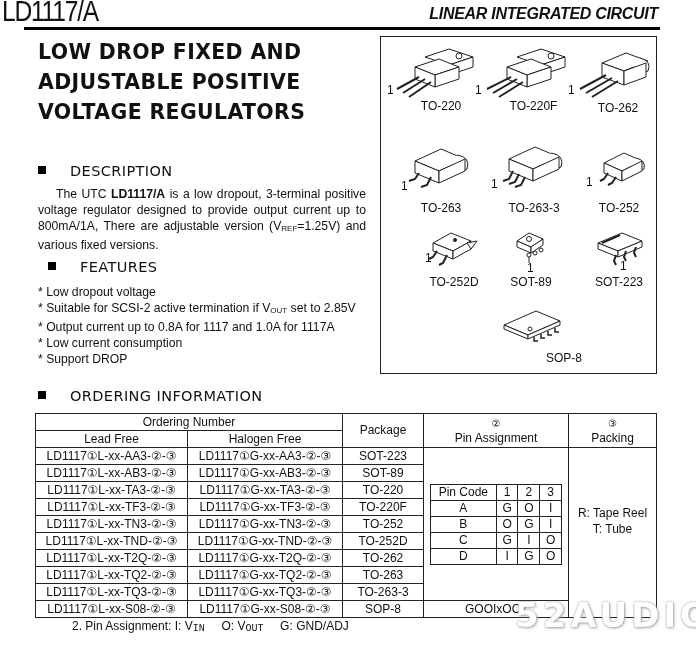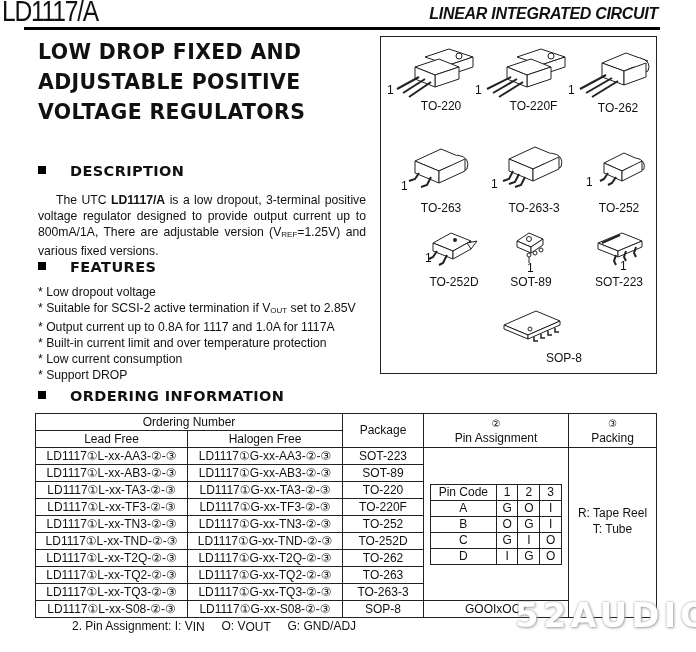--- a/index.html
+++ b/index.html
@@ -1,39 +1,39 @@
 <!DOCTYPE html>
 <html><head>
 <meta charset="utf-8">
 <style>
   html, body { margin:0; padding:0; background:#fff; }
   body { width:696px; height:652px; position:relative; overflow:hidden; font-family:"Liberation Sans", sans-serif; color:#111; }
   .hdr-title { position:absolute; left:2px; top:-6px; font-family:"Liberation Sans Narrow","Liberation Sans", sans-serif; font-size:30px; letter-spacing:-1.5px; transform:scaleX(0.82); transform-origin:left top; color:#111; }
   .hdr-right { position:absolute; right:38px; top:5px; font-size:16px; font-weight:bold; font-style:italic; letter-spacing:-0.3px; }
   .hdr-rule { position:absolute; left:24px; right:36px; top:27px; height:3px; background:#000; }
   .main-title { position:absolute; left:38px; top:37px; font-size:21.5px; font-weight:900; line-height:30px; letter-spacing:0.4px; font-family:"DejaVu Sans", sans-serif; transform:scaleX(0.95); transform-origin:left top; }
-  .sec { position:absolute; left:38px; font-size:14.5px; font-weight:700; font-family:"DejaVu Sans", sans-serif; letter-spacing:0.4px; }
+  .sec { position:absolute; left:38px; font-size:14.5px; font-weight:400; font-family:"DejaVu Sans", sans-serif; letter-spacing:0.4px; }
   .sec .bullet { display:inline-block; width:8px; height:8px; background:#000; margin-right:24px; vertical-align:2px; }
-  .desc { position:absolute; left:38px; top:192px; width:328px; font-size:12.2px; line-height:16px; text-align:justify; }
+  .desc { position:absolute; left:38px; top:186px; width:328px; font-size:12.2px; line-height:16px; text-align:justify; }
   .desc p { margin:0; text-indent:18px; }
   .desc sub { font-size:8px; vertical-align:-1px; }
   .feat { position:absolute; left:38px; top:284px; font-size:12.2px; line-height:16px; list-style:none; margin:0; padding:0; }
   .feat li { white-space:nowrap; }
   .feat sub { font-size:8px; vertical-align:-1px; }
   .pkg-box { position:absolute; left:380px; top:36px; width:277px; height:338px; border:1.5px solid #222; box-sizing:border-box; }
   .pkg { position:absolute; text-align:center; font-size:12px; }
   .pkg svg { display:block; margin:0 auto; }
   .pkg .lbl { margin-top:0; }
   .pin1 { position:absolute; font-size:12px; }
   table.ord { position:absolute; left:35px; top:413px; border-collapse:collapse; font-size:12px; }
   table.ord td, table.ord th { border:1px solid #222; padding:0; height:16px; line-height:15px; text-align:center; font-weight:normal; white-space:nowrap; }
   table.pins { border-collapse:collapse; font-size:12px; margin:0; }
   table.pins td { border:1px solid #222; height:15px; line-height:14px; text-align:center; padding:0; }
   .notes { position:absolute; left:35px; top:618px; font-size:12px; line-height:16px; }
-  .notes sub { font-size:12px; vertical-align:-1px; }
+  .notes sub { font-size:10px; vertical-align:-1px;font-family:Liberation Mono, monospace; }
   .watermark { position:absolute; left:515px; top:595px; font-size:34px; font-weight:bold; color:#fff; letter-spacing:4px; text-shadow:0 0 2px #999, 1px 1px 3px #aaa; font-family:"DejaVu Sans", sans-serif; }
 </style>
 </head>
 <body>
 
 <div class="hdr-title">LD1117/A</div>
 <div class="hdr-right">LINEAR INTEGRATED CIRCUIT</div>
 <div class="hdr-rule"></div>
 
 <div class="main-title">
@@ -42,28 +42,27 @@
   <div>VOLTAGE REGULATORS</div>
 </div>
 
 <div class="sec" style="top:163px;">
   <span class="bullet"></span><span>DESCRIPTION</span>
 </div>
 <div class="desc">
   <p><span>The UTC </span><b>LD1117/A</b><span> is a low dropout, 3-terminal positive voltage regulator designed to provide output current up to 800mA/1A, There are adjustable version (V</span><sub>REF</sub><span>=1.25V) and various fixed versions.</span></p>
 </div>
 
-<div class="sec" style="top:259px;">
+<div class="sec" style="top:259px;margin-left:10px;">
   <span class="bullet"></span><span>FEATURES</span>
 </div>
 <ul class="feat">
   <li>* Low dropout voltage</li>
   <li><span>* Suitable for SCSI-2 active termination if V</span><sub>OUT</sub><span> set to 2.85V</span></li>
   <li>* Output current up to 0.8A for 1117 and 1.0A for 1117A</li>
-  <li>* Built-in current limit and over temperature protection</li>
   <li>* Low current consumption</li>
   <li>* Support DROP</li>
 </ul>
 
 <div class="pkg-box">
 
   <div class="pkg" style="left:6px; top:10px; width:90px;">
     <svg width="90" height="52" viewBox="0 0 90 52">
       <polygon points="38,10 62,2 86,10 62,18" fill="#fff" stroke="#222"></polygon>
       <polygon points="62,18 86,10 86,20 62,28" fill="#fff" stroke="#222"></polygon>

